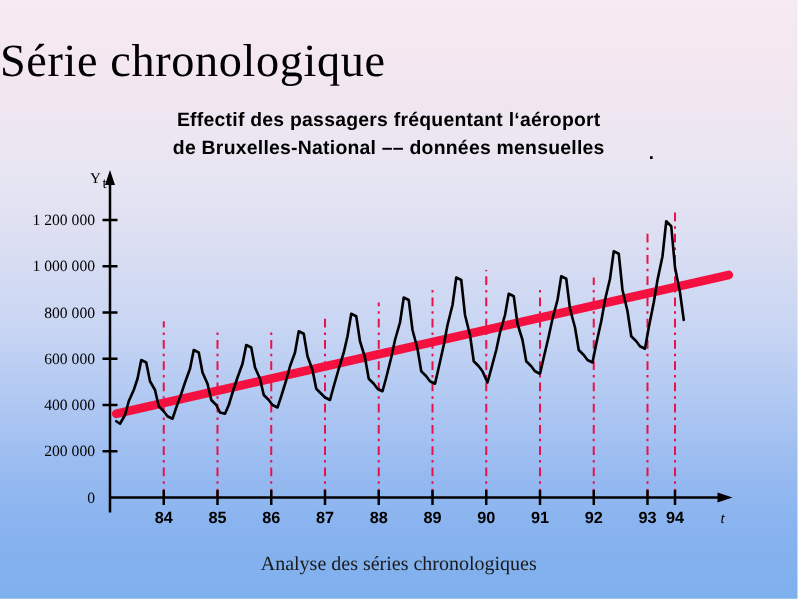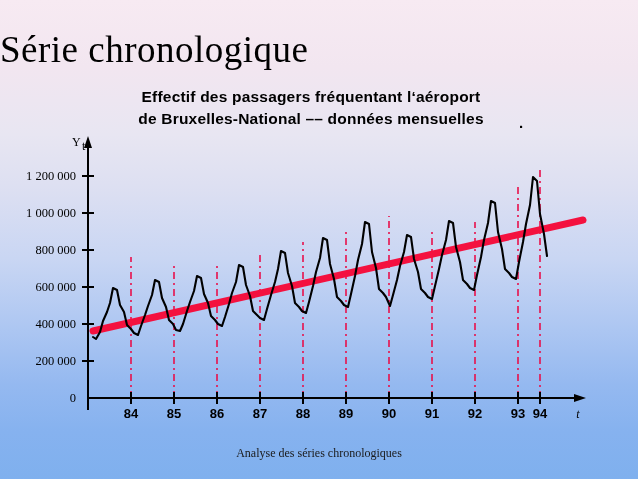--- a/index.html
+++ b/index.html
@@ -68,21 +68,21 @@
     width: 638px;
     height: 290px;
   }
   #footer {
     position: absolute;
     bottom: 18px;
     left: 0;
     width: 638px;
     text-align: center;
     font-family: "Liberation Serif", serif;
-    font-size: 12px;
+    font-size: 16px;
     color: #1a1a1a;
   }
   svg { display: block; }
   .axis-label-text {
     font-family: "Liberation Serif", serif;
     font-size: 12px;
     fill: #000;
   }
   .ytick-text {
     font-family: "Liberation Serif", serif;

